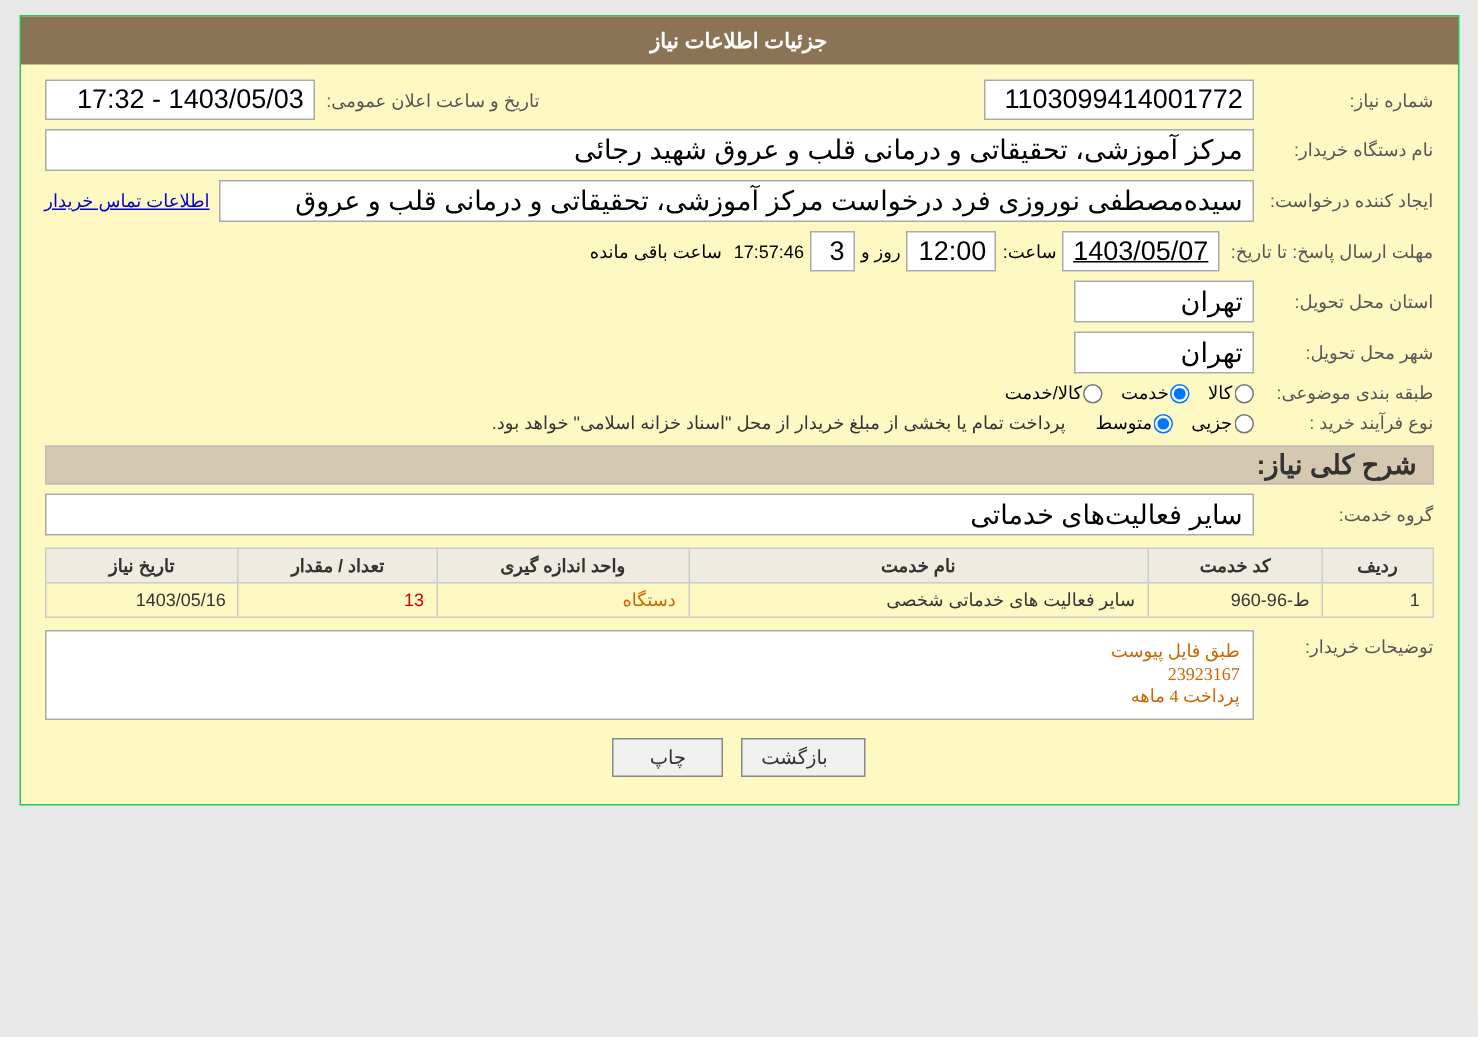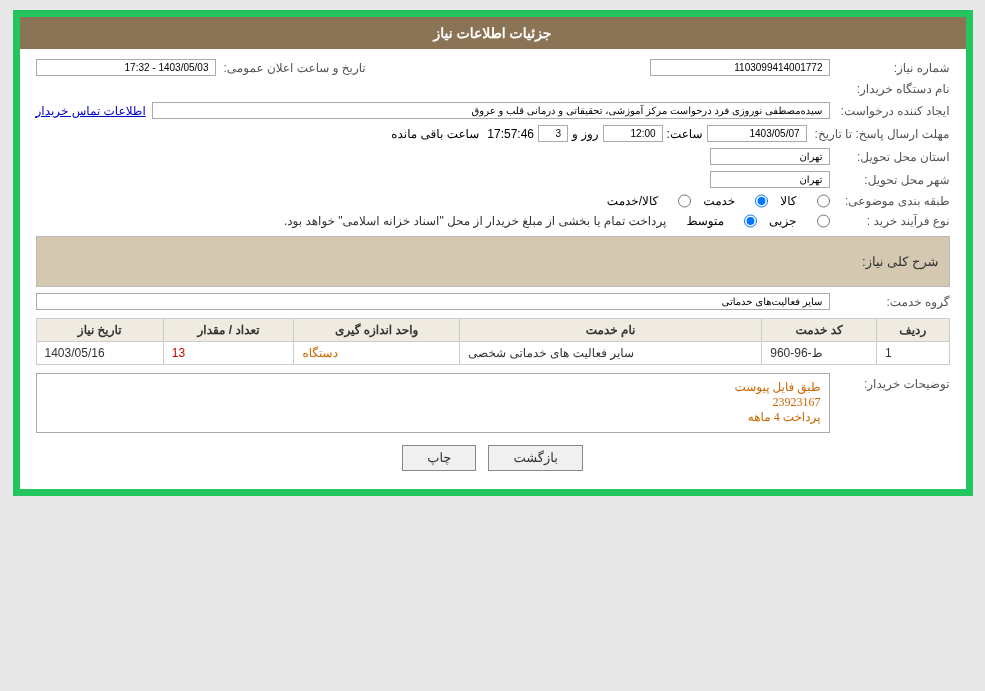--- a/index.html
+++ b/index.html
@@ -9,22 +9,22 @@
       background: #e8e8e8;
       direction: rtl;
       display: flex;
       justify-content: center;
       align-items: flex-start;
       min-height: 691px;
       padding: 10px;
     }
     .container {
       width: 960px;
-      background: #ffffff;
-      border: 7px solid #22c55e;
+      background: #fef9c3;
+      border: 1px solid #22c55e;
     }
     .header {
       background: #8b7355;
       color: #fff;
       text-align: center;
       padding: 8px 12px;
       font-size: 14px;
       font-weight: bold;
     }
     .content {
@@ -41,49 +41,50 @@
       font-size: 12px;
       white-space: nowrap;
       min-width: 120px;
       text-align: right;
       padding-left: 8px;
     }
     .field-box {
       border: 1px solid #aaa;
       background: #fff;
       padding: 2px 6px;
-      font-size: 10px;
+      font-size: 18px;
       font-family: Tahoma, Arial, sans-serif;
       direction: rtl;
       text-align: right;
     }
     .link-blue {
       color: #0000cc;
       text-decoration: underline;
       cursor: pointer;
     }
     .section-title {
       background: #d4c9b0;
       color: #333;
-      font-weight: normal;
-      font-size: 13px;
-      text-align: right;
-      padding: 17px 10px;
+      font-weight: bold;
+      font-size: 18px;
+      text-align: right;
+      padding: 1px 10px;
       margin: 8px 0 6px 0;
       border: 1px solid #bbb;
     }
     .radio-group {
       display: flex;
       gap: 12px;
       align-items: center;
       direction: rtl;
     }
     .radio-label {
       display: flex;
-      gap: 20px;
+      align-items: center;
+      gap: 1px;
       cursor: pointer;
     }
     .table-section {
       margin: 8px 0;
     }
     table {
       width: 100%;
       border-collapse: collapse;
       font-size: 12px;
       direction: rtl;
@@ -92,21 +93,21 @@
       background: #f0ebe0;
       border: 1px solid #ccc;
       padding: 4px 8px;
       text-align: center;
       font-weight: bold;
       color: #333;
     }
     table td {
       border: 1px solid #ccc;
       padding: 4px 8px;
-      text-align: left;
+      text-align: right;
       color: #333;
     }
     table td.red { color: #cc0000; }
     table td.orange { color: #cc6600; }
     .note-box {
       border: 1px solid #aaa;
       padding: 6px 8px;
       min-height: 60px;
       font-size: 12px;
       direction: rtl;
@@ -129,20 +130,21 @@
       cursor: pointer;
       background: #f0f0f0;
     }
     .btn-print {
       background: #f0f0f0;
       color: #333;
     }
     .btn-back {
       background: #f0f0f0;
       color: #333;
+      padding-left: 12px;
     }
   </style>
 </head>
 <body>
 
 <div class="container">
 
   <div class="header">
     <span>جزئیات اطلاعات نیاز</span>
   </div>
@@ -152,31 +154,32 @@
     <div class="form-row">
       <span class="label">شماره نیاز:</span>
       <span class="field-box" style="min-width:180px;">1103099414001772</span>
       <span style="flex:1;"></span>
       <span class="label">تاریخ و ساعت اعلان عمومی:</span>
       <span class="field-box" style="min-width:180px;">1403/05/03 - 17:32</span>
     </div>
 
     <div class="form-row">
       <span class="label">نام دستگاه خریدار:</span>
+      <span class="field-box" style="flex:1;">مرکز آموزشی، تحقیقاتی و درمانی قلب و عروق شهید رجائی</span>
     </div>
 
     <div class="form-row">
       <span class="label">ایجاد کننده درخواست:</span>
       <span class="field-box" style="flex:1;">سیده‌مصطفی نوروزی فرد درخواست مرکز آموزشی، تحقیقاتی و درمانی قلب و عروق</span>
       <span style="margin-right:6px;" class="link-blue">اطلاعات تماس خریدار</span>
     </div>
 
     <div class="form-row">
       <span class="label">مهلت ارسال پاسخ: تا تاریخ:</span>
-      <span class="field-box" style="min-width:100px;">1403/05/07</span>
+      <span class="field-box" style="min-width:100px;text-decoration:underline;">1403/05/07</span>
       <span style="margin: 0 4px;">ساعت:</span>
       <span class="field-box" style="min-width:60px;">12:00</span>
       <span style="margin: 0 4px;">روز و</span>
       <span class="field-box" style="min-width:30px;">3</span>
       <span style="margin: 0 4px;">17:57:46</span>
       <span style="margin-right:4px;">ساعت باقی مانده</span>
     </div>
 
     <div class="form-row">
       <span class="label">استان محل تحویل:</span>

